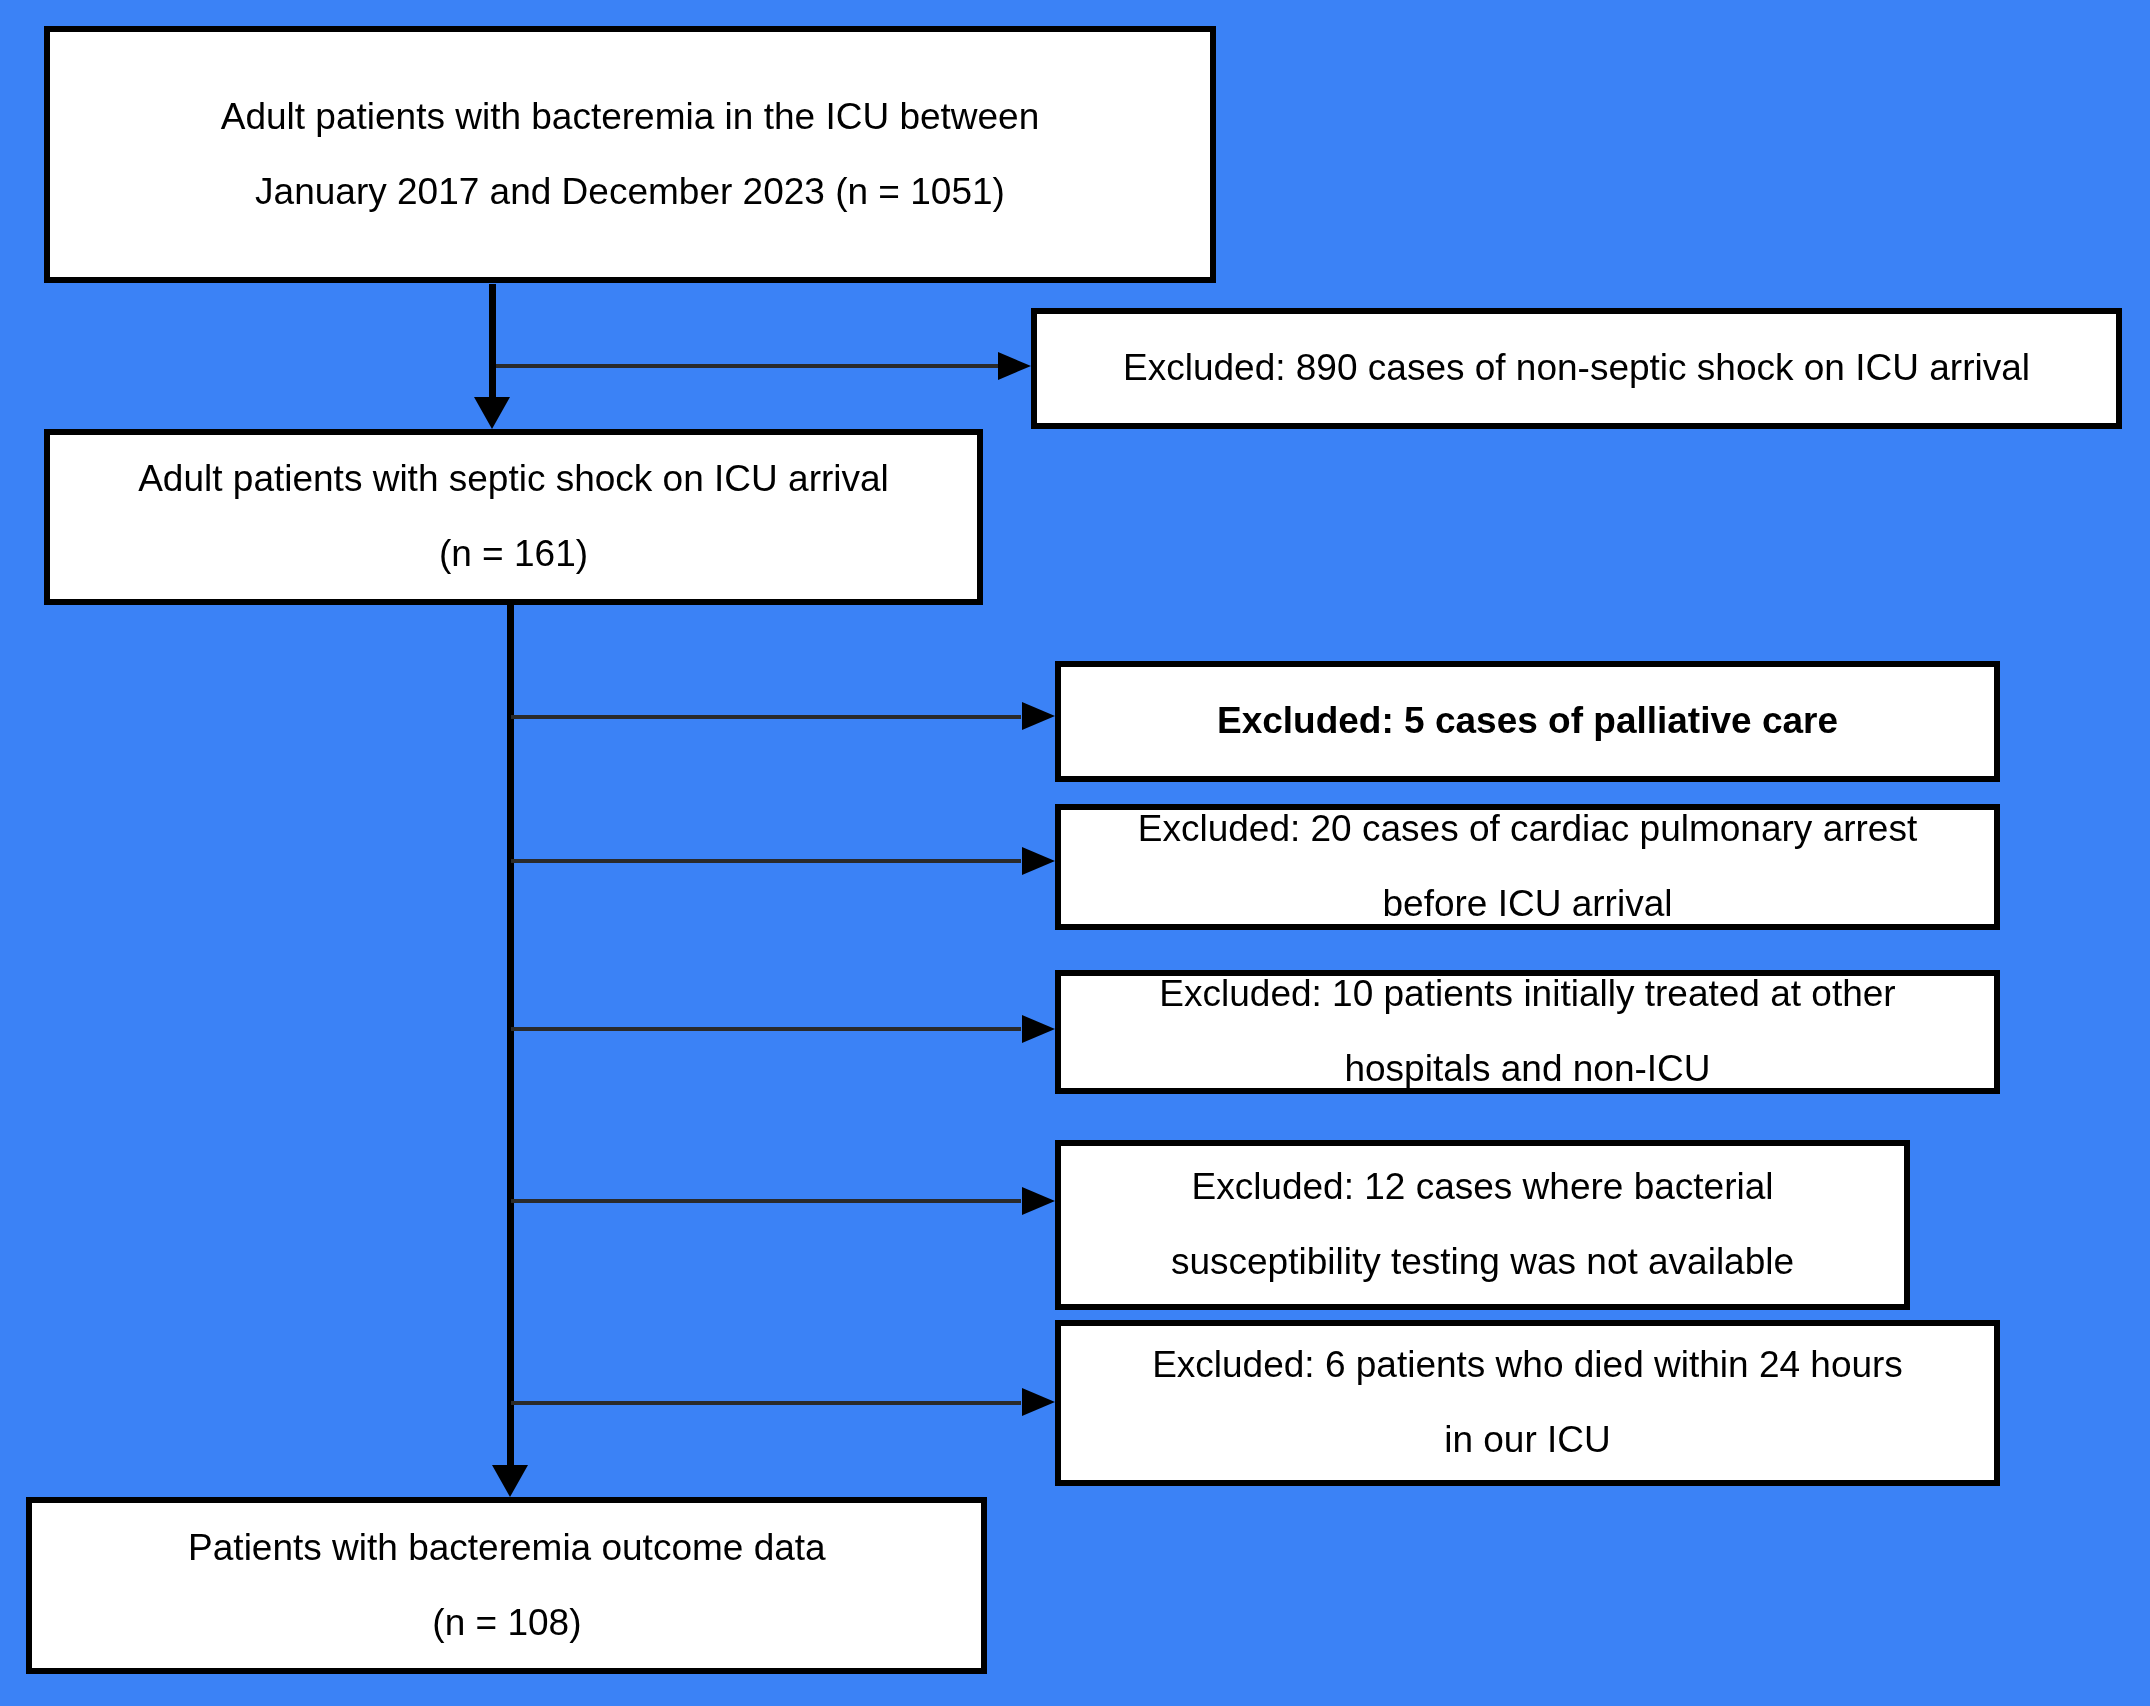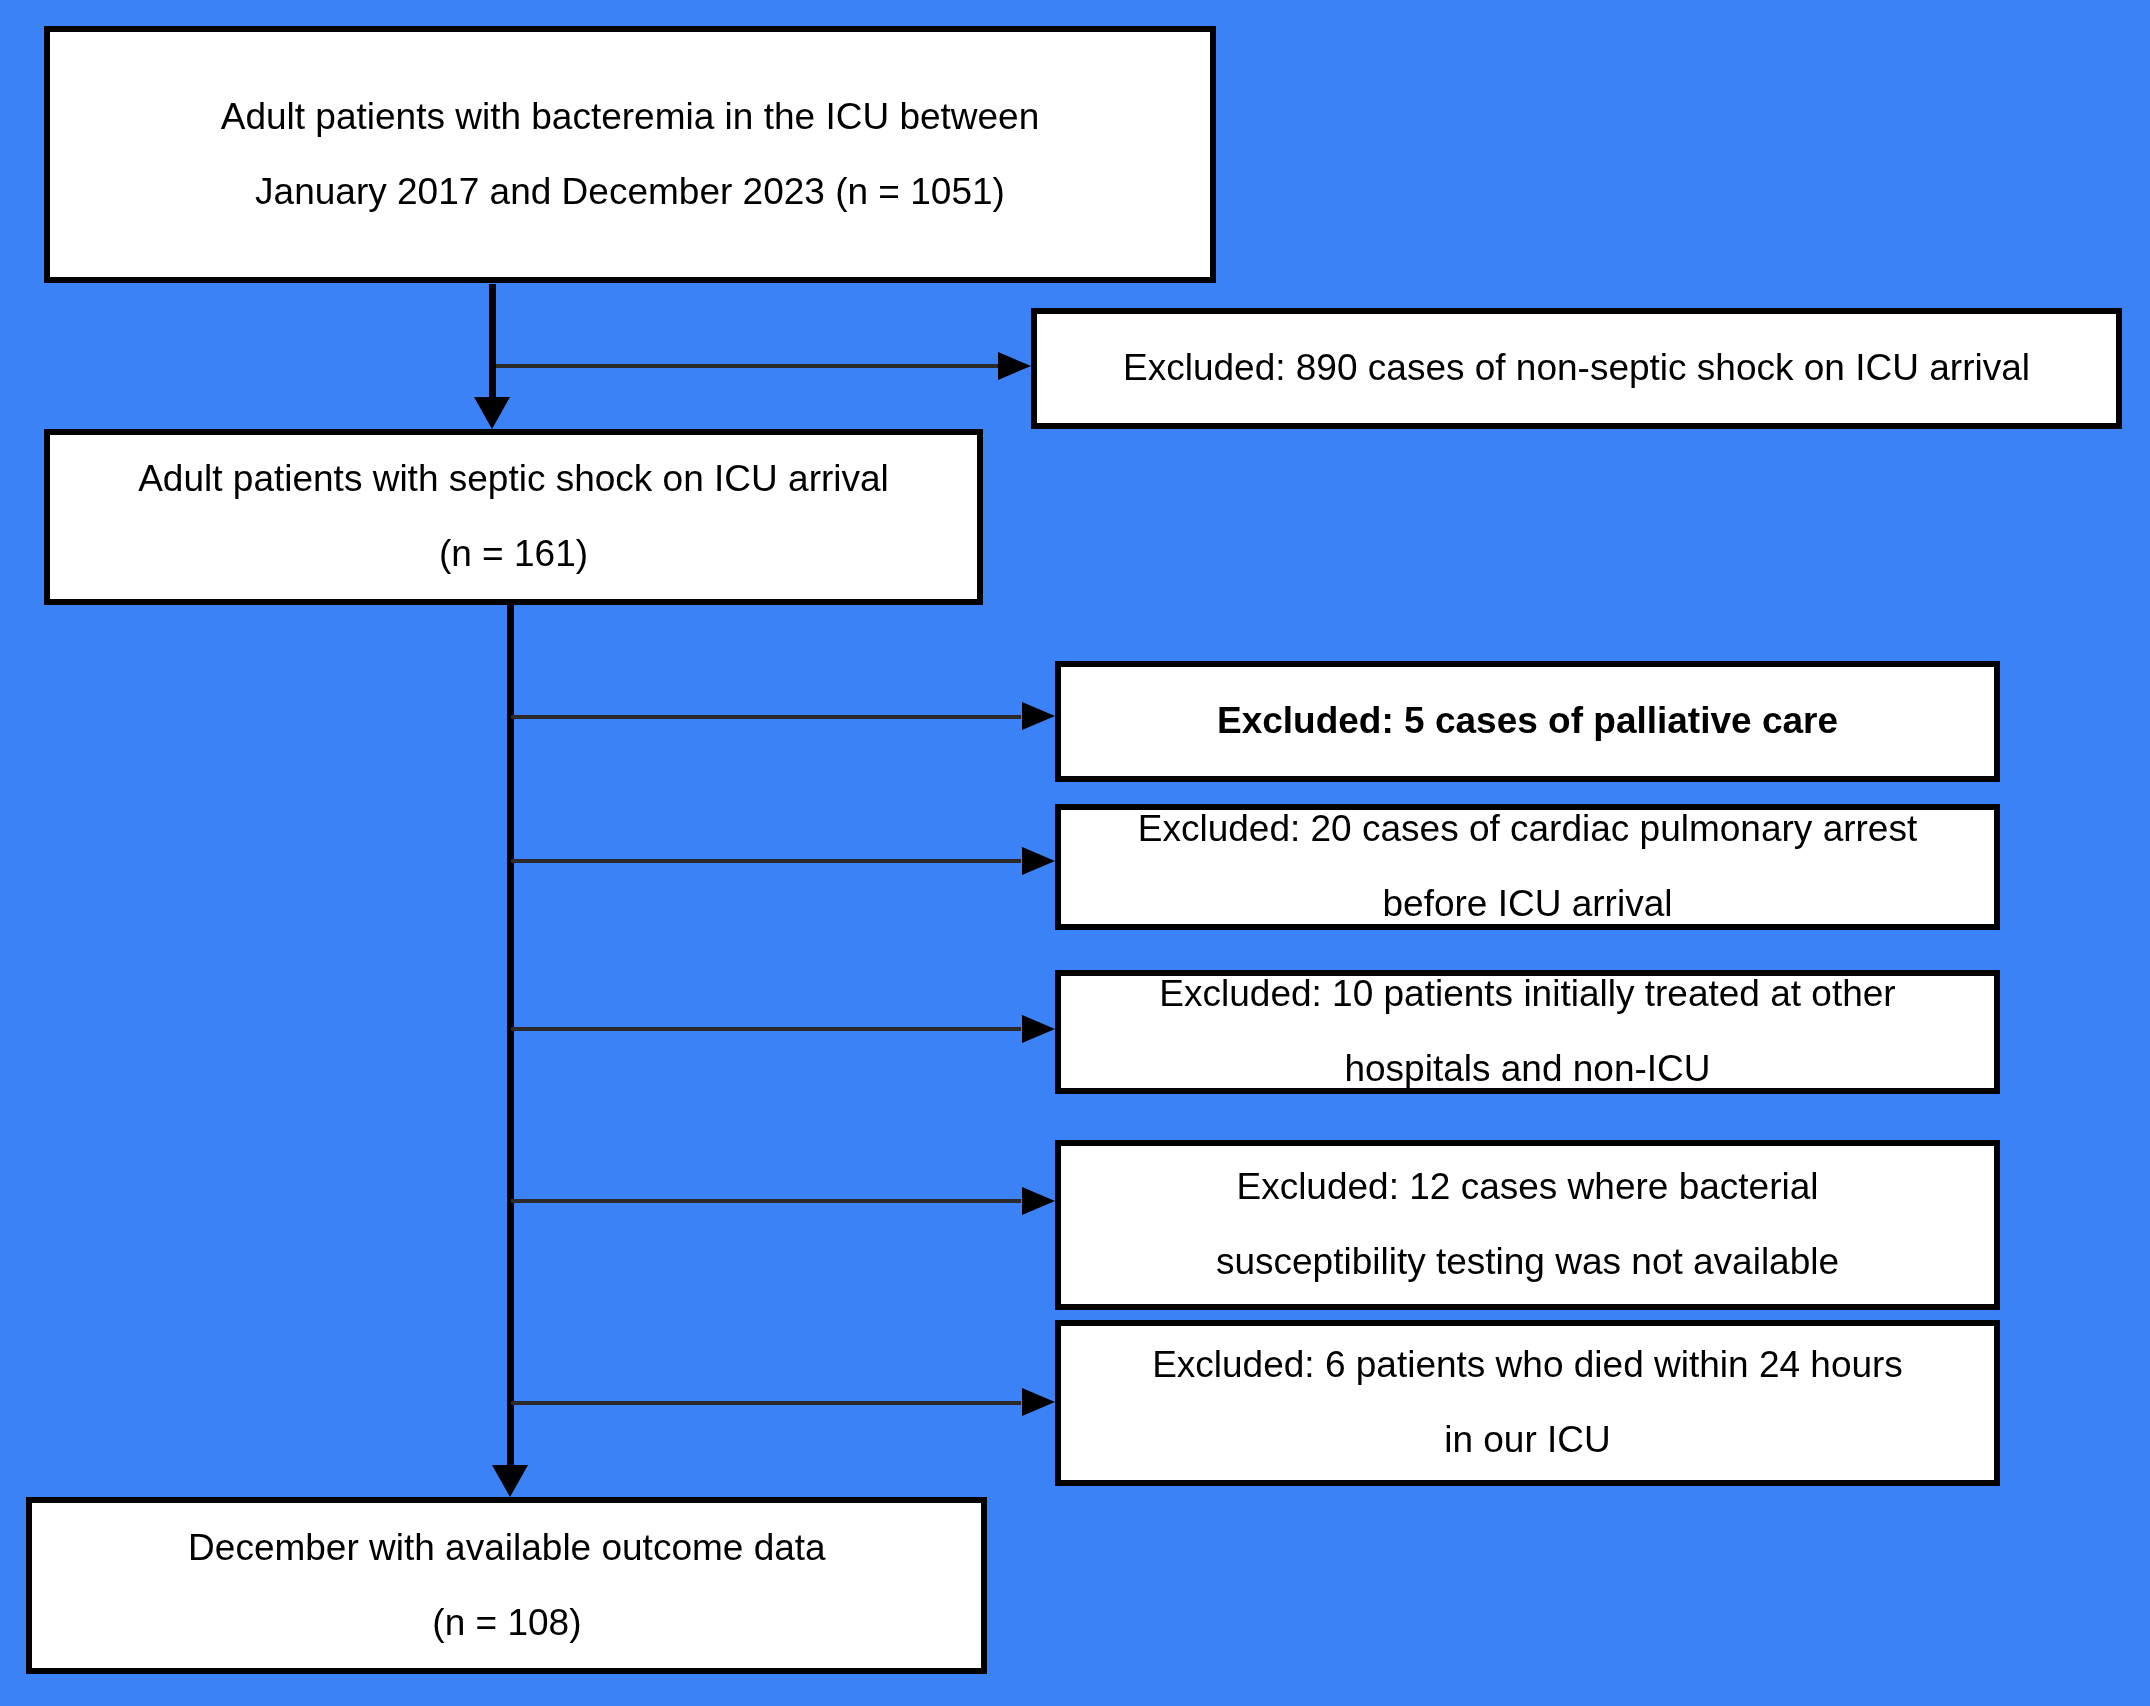--- a/index.html
+++ b/index.html
@@ -64,21 +64,21 @@
   
   #box-bacteremia { left: 44px;  top: 26.4px;   width: 1172px; height: 257px; }
   #box-septic     { left: 44px;  top: 429px;  width: 939px; height: 176px; }
   #box-outcome    { left: 26.4px;  top: 1497px; width: 961px; height: 177px; }
 
   
   #box-ex-890        { left: 1031px; top: 308px;  width: 1091px; height: 121px; }
   #box-ex-palliative { left: 1055px; top: 661px; width: 945px; height: 121px; font-weight: bold; }
   #box-ex-cardiac    { left: 1055px; top: 804px; width: 945px; height: 126px; }
   #box-ex-hospitals  { left: 1055px; top: 970px; width: 945px; height: 124px; }
-  #box-ex-suscept    { left: 1055px; top: 1140px; width: 945px; height: 170px; text-align: center; }
+  #box-ex-suscept    { left: 1055px; top: 1140px; width: 855px; height: 170px; text-align: center; }
   #box-ex-died       { left: 1055px; top: 1320px; width: 945px; height: 166px; }
 
   
   #arrow1-line { left: 489px; top: 284px; width: 6.6px; height: 116px; }
   #arrow1-head { left: 474px; top: 397px; }
 
   
   #b890-line { left: 496px; top: 364px; width: 504px; height: 4px; }
   #b890-head { left: 998px; top: 352px; }
 
@@ -107,21 +107,21 @@
     <div class="line">Adult patients with bacteremia in the ICU between</div>
     <div class="line">January 2017 and December 2023 (n = 1051)</div>
   </div>
 
   <div class="box" id="box-septic">
     <div class="line">Adult patients with septic shock on ICU arrival</div>
     <div class="line">(n = 161)</div>
   </div>
 
   <div class="box" id="box-outcome">
-    <div class="line">December with available outcome data</div>
+    <div class="line">Patients with bacteremia outcome data</div>
     <div class="line">(n = 108)</div>
   </div>
 
   <div class="box" id="box-ex-890">
     <div class="line">Excluded: 890 cases of non-septic shock on ICU arrival</div>
   </div>
 
   <div class="box" id="box-ex-palliative">
     <div class="line">Excluded: 5 cases of palliative care</div>
   </div>

